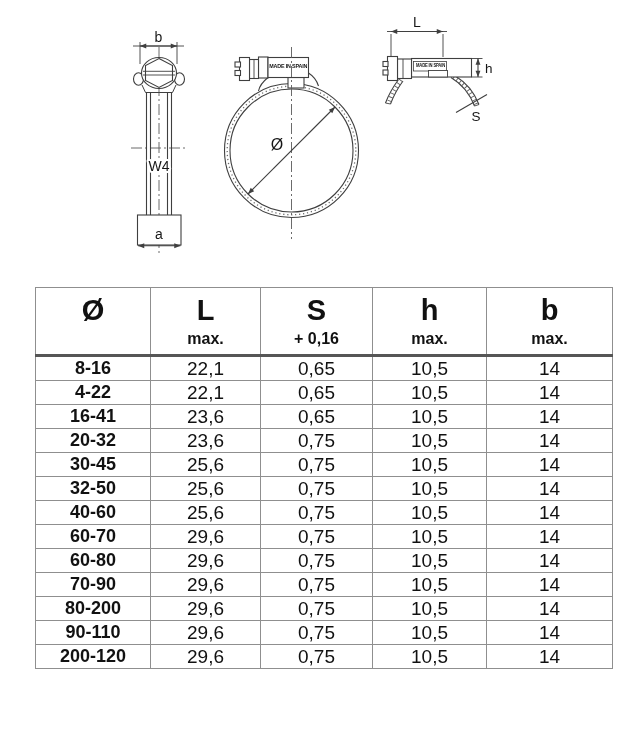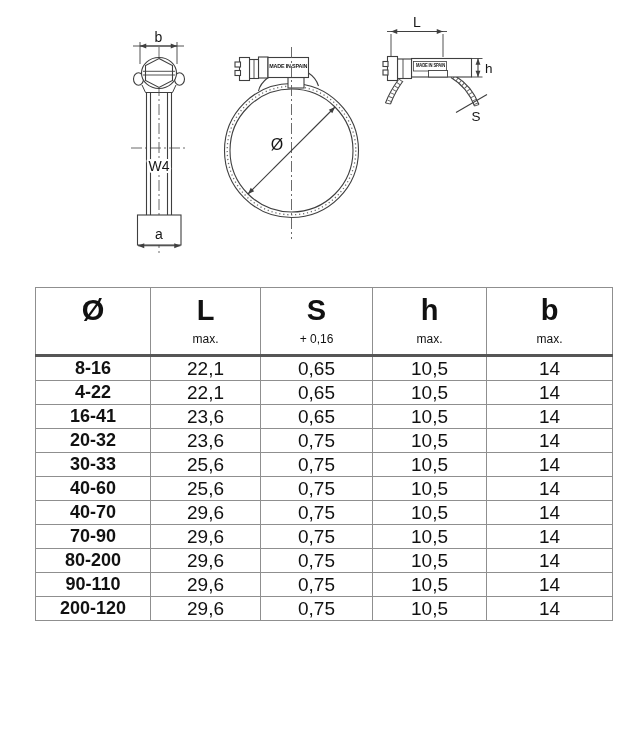--- a/index.html
+++ b/index.html
@@ -18,21 +18,21 @@
   table.spec{
     border-collapse:collapse;table-layout:fixed;width:577px;
     font-family:"Liberation Sans",sans-serif;
   }
   table.spec th,table.spec td{
     border:1px solid #8f8f8f;text-align:center;vertical-align:middle;padding:0;
     background:#ffffff;
   }
   table.spec thead th{border-bottom:3px solid #565656;}
   .hdr-big{font-size:29px;font-weight:bold;line-height:30px;padding-top:7px;height:36px;}
-  .hdr-sub{font-size:12px;font-weight:normal;line-height:16px;height:23px;}
+  .hdr-sub{font-size:16px;font-weight:bold;line-height:16px;height:23px;}
   table.spec tbody tr{height:24px;}
   table.spec tbody td{font-size:19px;line-height:23px;}
   table.spec tbody td.c0{font-weight:bold;font-size:18px;text-align:center;}
 </style>
 </head>
 <body>
 
 <div class="drawing-wrap">
 <svg width="643" height="282" viewBox="0 0 643 282">
   <defs>
@@ -202,35 +202,49 @@
         <td>14</td>
       </tr>
       <tr>
         <td class="c0">20-32</td>
         <td>23,6</td>
         <td>0,75</td>
         <td>10,5</td>
         <td>14</td>
       </tr>
       <tr>
-        <td class="c0">30-33</td>
+        <td class="c0">30-45</td>
+        <td>25,6</td>
+        <td>0,75</td>
+        <td>10,5</td>
+        <td>14</td>
+      </tr>
+      <tr>
+        <td class="c0">32-50</td>
         <td>25,6</td>
         <td>0,75</td>
         <td>10,5</td>
         <td>14</td>
       </tr>
       <tr>
         <td class="c0">40-60</td>
         <td>25,6</td>
         <td>0,75</td>
         <td>10,5</td>
         <td>14</td>
       </tr>
       <tr>
-        <td class="c0">40-70</td>
+        <td class="c0">60-70</td>
+        <td>29,6</td>
+        <td>0,75</td>
+        <td>10,5</td>
+        <td>14</td>
+      </tr>
+      <tr>
+        <td class="c0">60-80</td>
         <td>29,6</td>
         <td>0,75</td>
         <td>10,5</td>
         <td>14</td>
       </tr>
       <tr>
         <td class="c0">70-90</td>
         <td>29,6</td>
         <td>0,75</td>
         <td>10,5</td>

